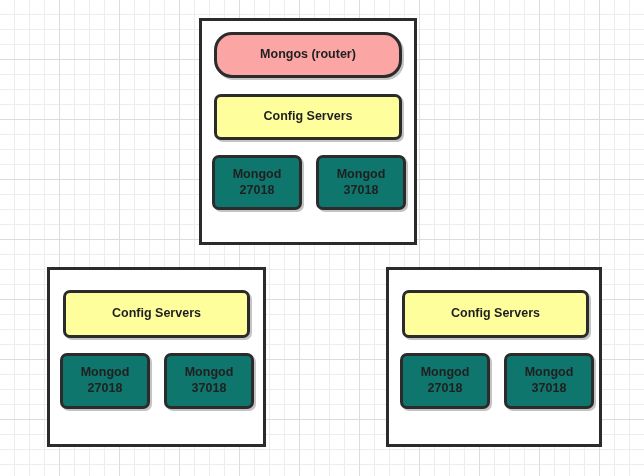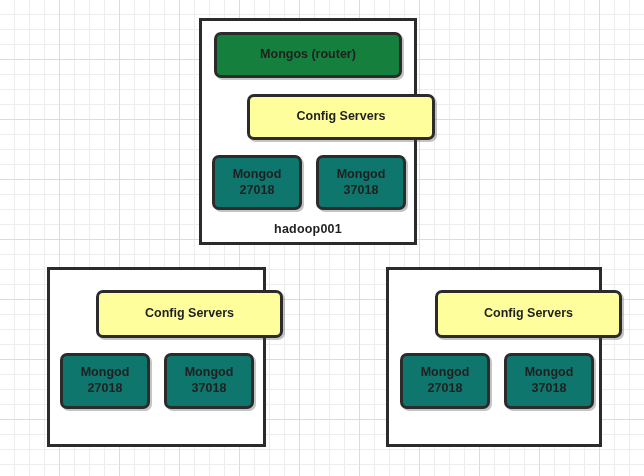--- a/index.html
+++ b/index.html
@@ -63,42 +63,41 @@
     align-items: center;
     justify-content: center;
     text-align: center;
     font-size: 12.5px;
     font-weight: bold;
     color: #1f1f1f;
     line-height: 1.25;
     box-shadow: 2px 2px 0 rgba(60,60,60,0.30);
     white-space: pre-line;
   }
-  .node.router  { background: #15803d; }
-  .node.config  { background: #feff9c; margin-left: 33px; }
+  .node.router  { background: #fca5a5; border-radius: 18px; }
+  .node.config  { background: #feff9c; }
   .node.shard   { background: #0f766e; }
 </style>
 </head>
 <body>
 
 <div id="canvas">
 
   <div class="host" style="left:199px; top:18px; width:218px; height:227px;">
 
     <div class="node router" style="left:12px; top:11px; width:188px; height:46px;">Mongos (router)</div>
 
     <div class="node config" style="left:12px; top:73px; width:188px; height:46px;">Config Servers</div>
 
     <div class="node shard" style="left:10px; top:134px; width:90px; height:55px;">Mongod
 27018</div>
 
     <div class="node shard" style="left:114px; top:134px; width:90px; height:55px;">Mongod
 37018</div>
 
-    <div class="host-label" style="top:201px;">hadoop001</div>
   </div>
 
   <div class="host" style="left:47px; top:267px; width:219px; height:180px;">
 
     <div class="node config" style="left:13px; top:20px; width:187px; height:48px;">Config Servers</div>
 
     <div class="node shard" style="left:10px; top:83px; width:90px; height:56px;">Mongod
 27018</div>
 
     <div class="node shard" style="left:114px; top:83px; width:90px; height:56px;">Mongod

